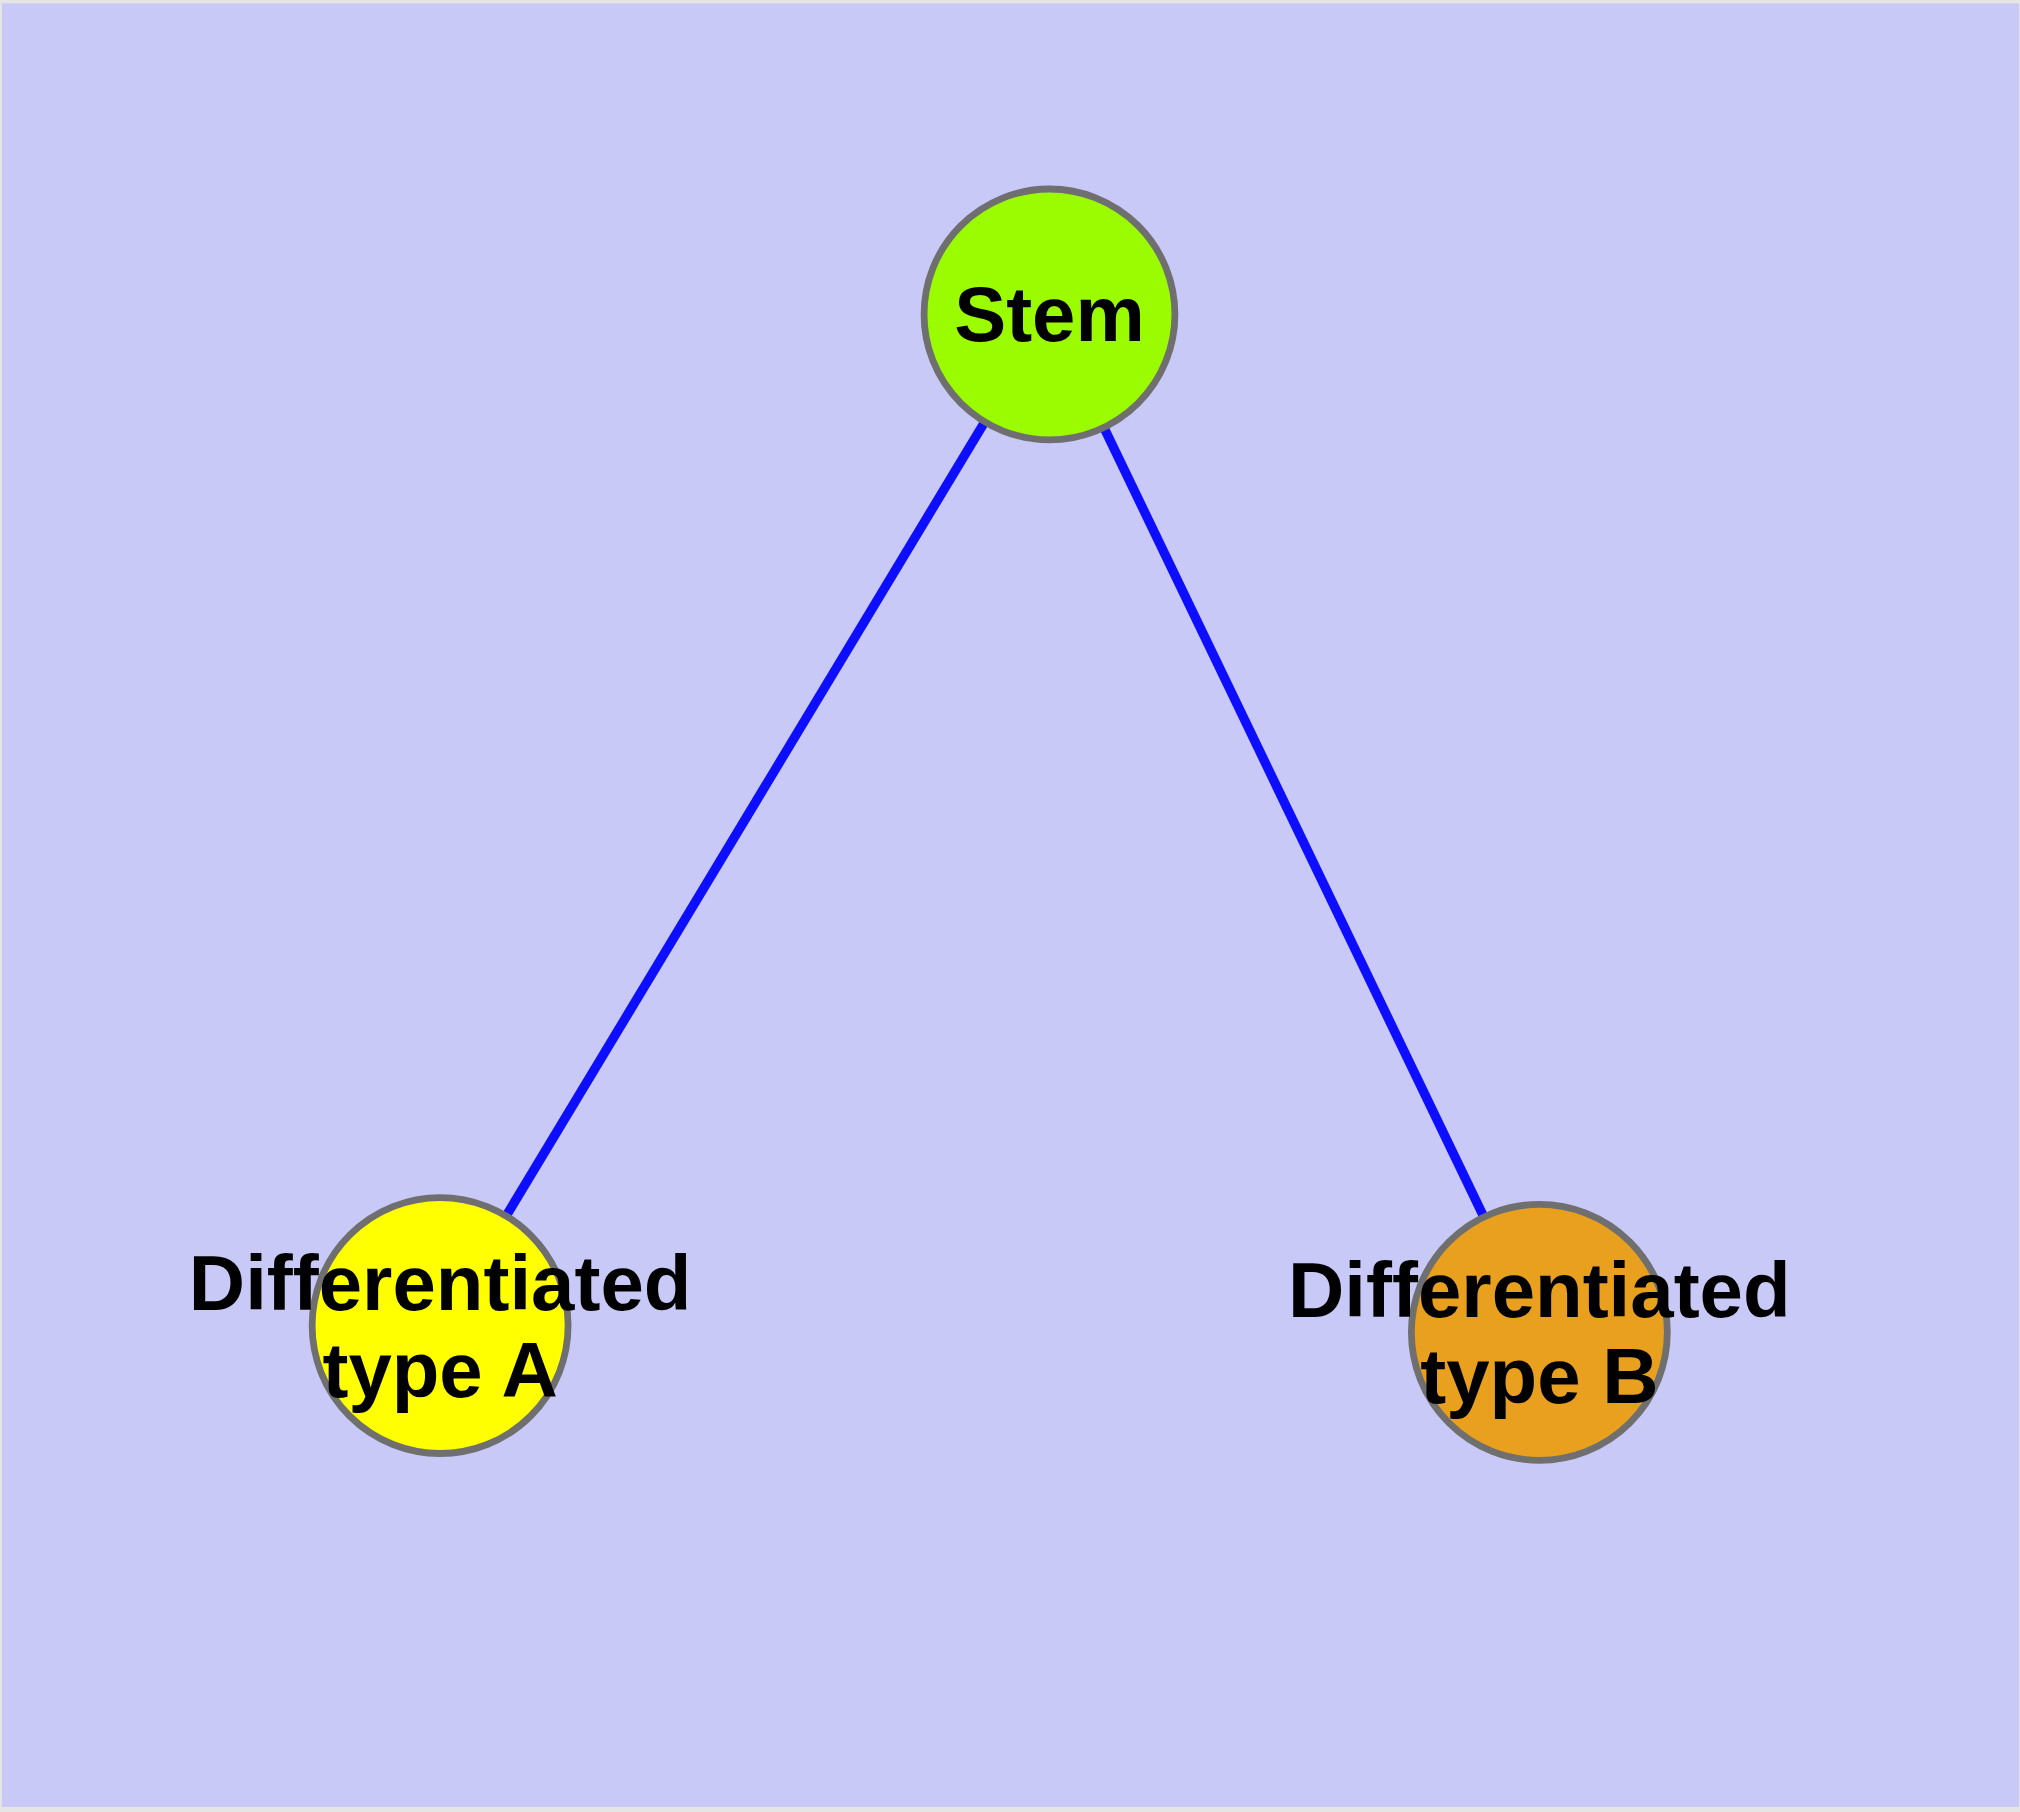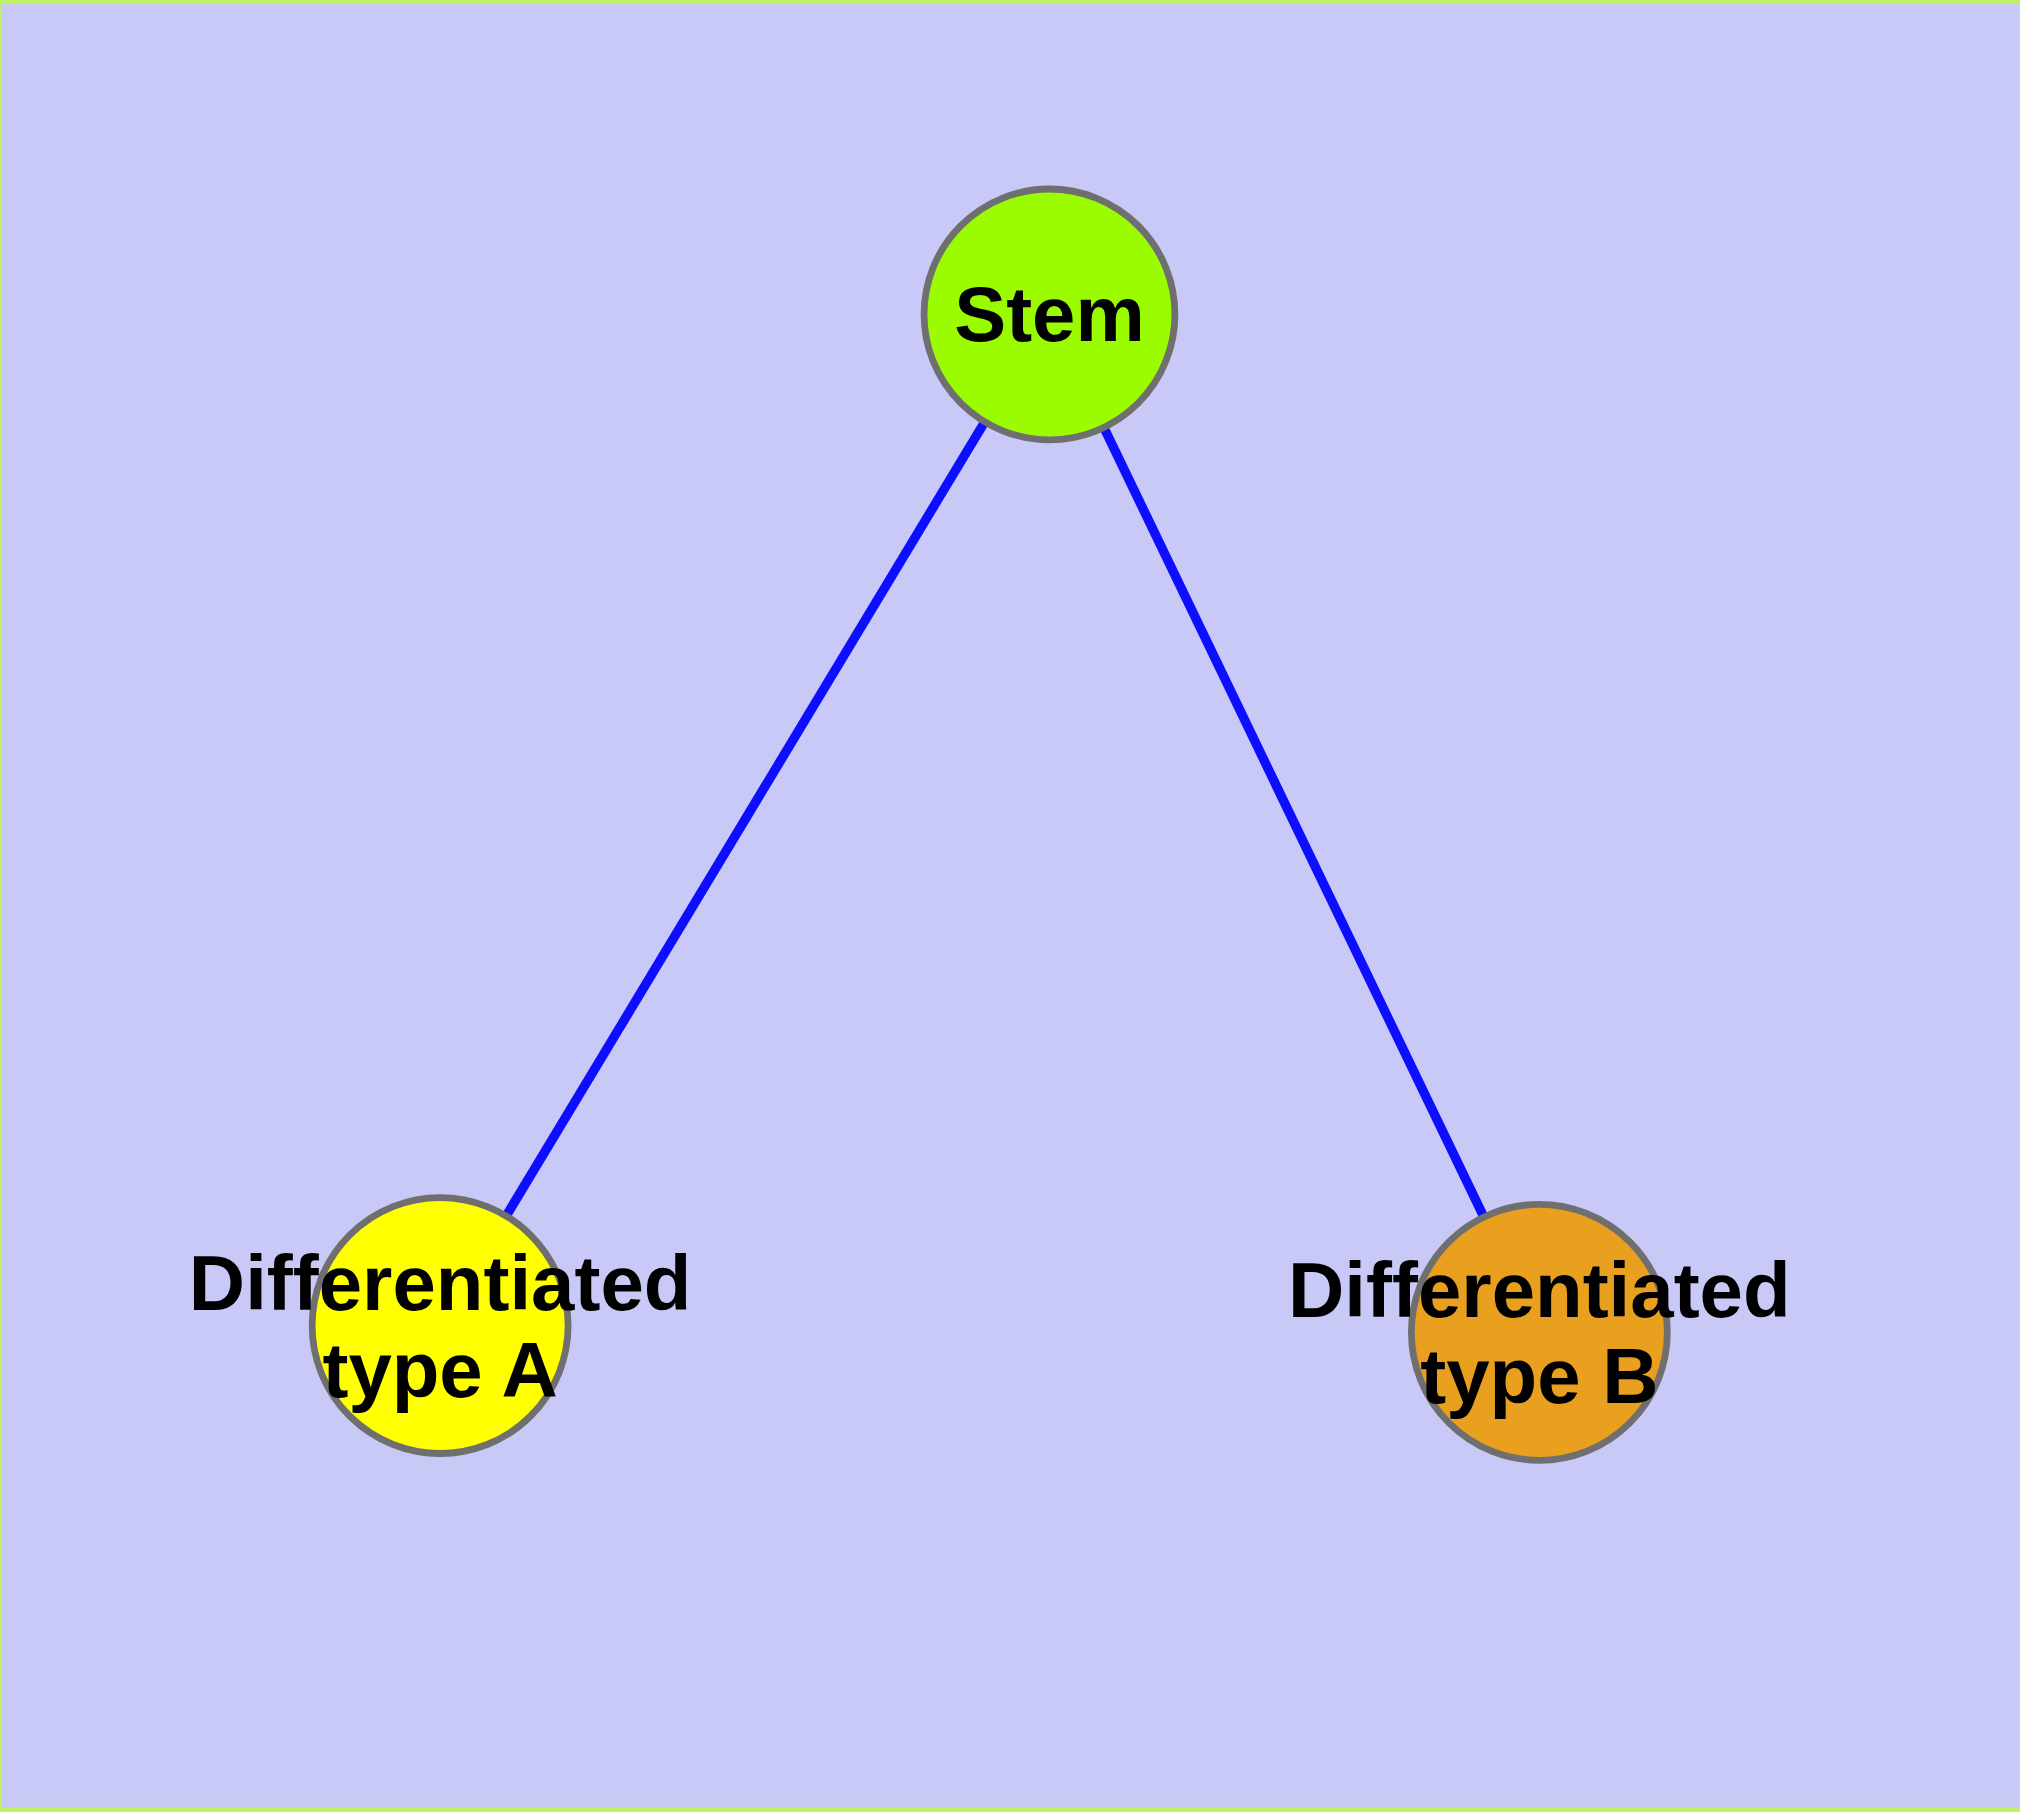--- a/index.html
+++ b/index.html
@@ -8,21 +8,21 @@
     background: #ffffff;
     width: 2021px;
     height: 1812px;
     overflow: hidden;
     font-family: "Liberation Sans", sans-serif;
   }
   .stage {
     position: relative;
     width: 2021px;
     height: 1812px;
-    background: #bef264;
+    background: #e5e5e5;
   }
   svg.graph {
     position: absolute;
     top: 0;
     left: 0;
     display: block;
   }
   .edge {
     stroke-width: 11px;
     fill: none;

